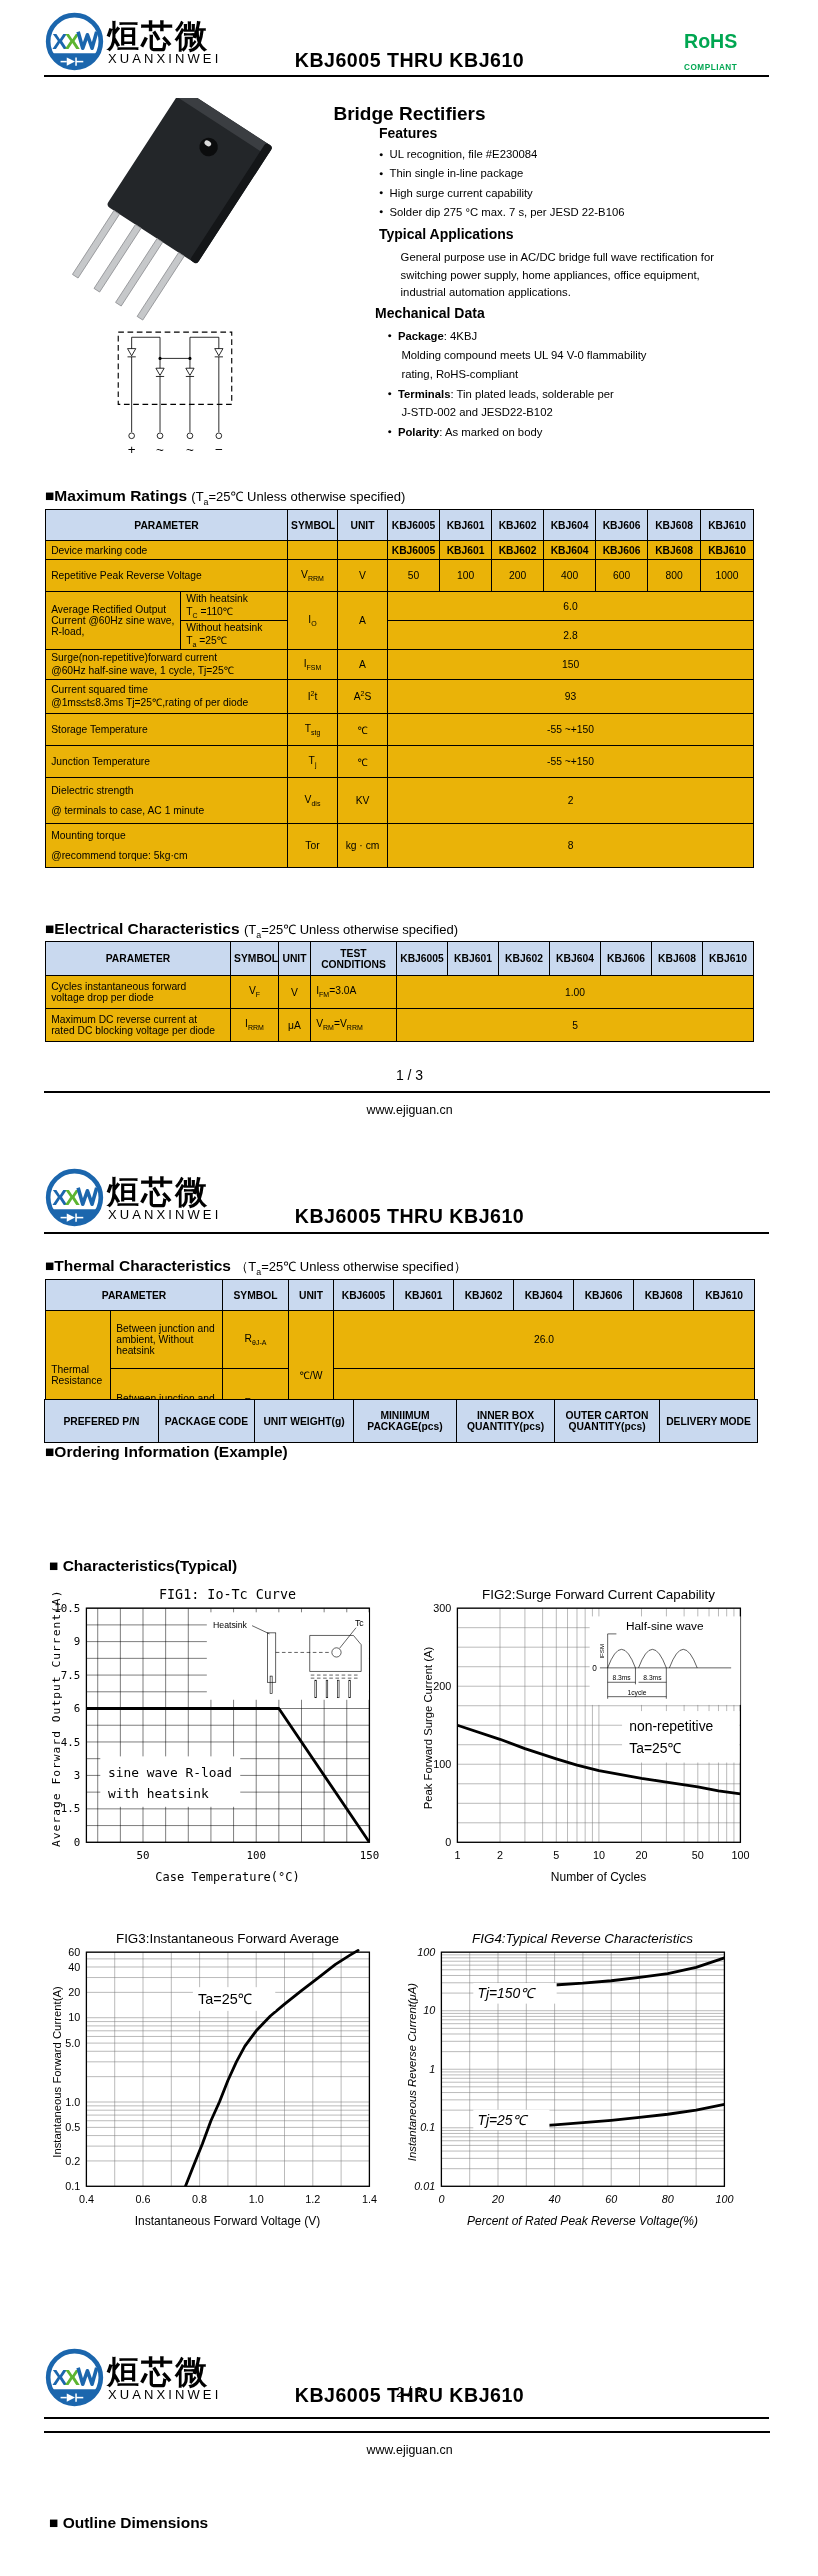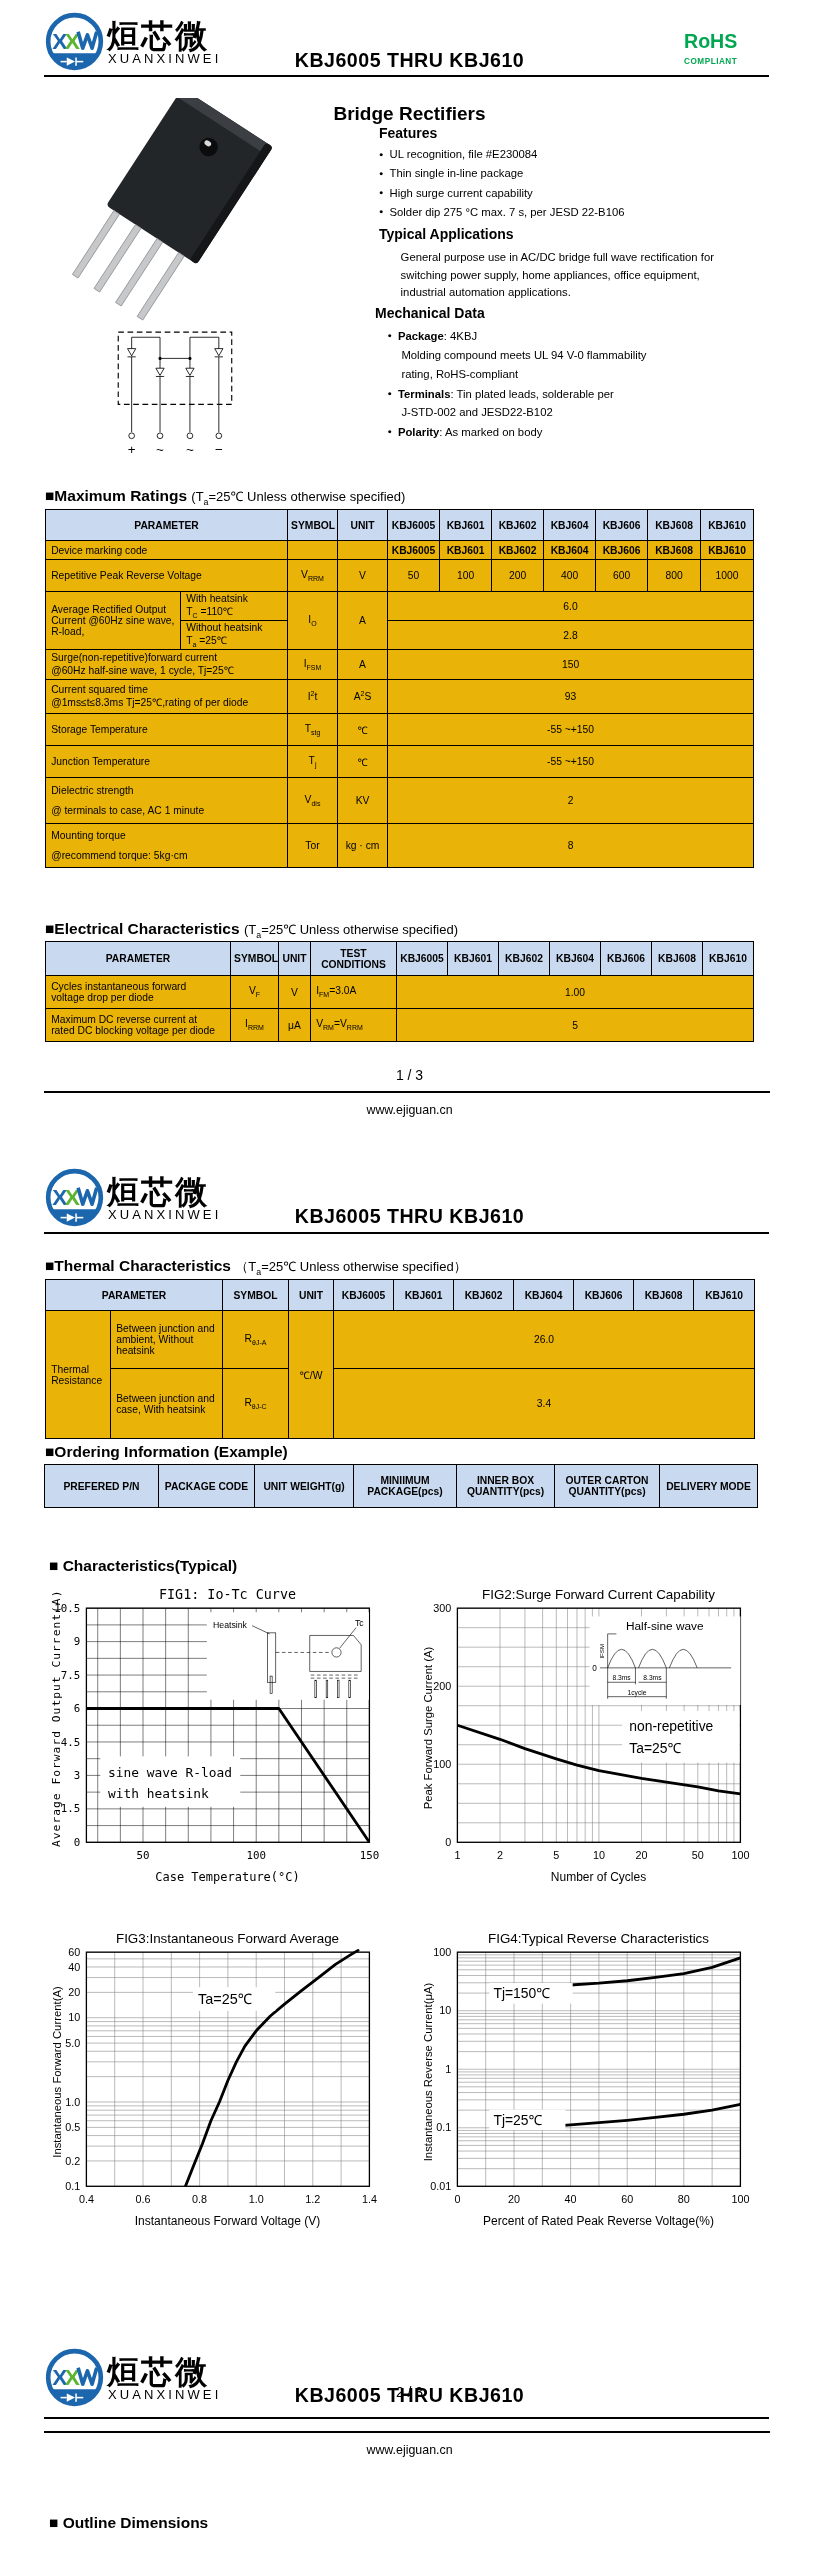--- a/index.html
+++ b/index.html
@@ -3,21 +3,21 @@
 <meta charset="utf-8">
 <style>
   html,body{margin:0;padding:0;background:#fff;}
   body{font-family:"Liberation Sans",sans-serif;color:#000;}
   .canvas{position:relative;width:819px;height:3470px;background:#fff;overflow:hidden;}
   .abs{position:absolute;}
   .ctr{left:0;right:0;text-align:center;}
   
   .doc-title{font-size:19.6px;font-weight:bold;letter-spacing:0.5px;}
   .rohs1{font-size:19.6px;font-weight:bold;color:#00a651;line-height:20.6px;}
-  .rohs2{font-size:8.2px;font-weight:bold;color:#00a651;letter-spacing:0.5px;margin-top:5px;}
+  .rohs2{font-size:8.2px;font-weight:bold;color:#00a651;letter-spacing:0.5px;margin-top:11px;}
   .hrule{height:2.1px;background:#000;}
   .logo-cn{position:absolute;left:63px;top:4.1px;font-size:32px;font-weight:bold;font-family:"DejaVu Sans",sans-serif;letter-spacing:2.1px;white-space:nowrap;}
   .logo-en{position:absolute;left:64px;top:40px;font-size:13px;letter-spacing:3.1px;font-family:"Liberation Sans",sans-serif;white-space:nowrap;}
   
   .sec{font-size:15.5px;font-weight:bold;white-space:nowrap;}
   .sec .cond{font-weight:normal;font-size:13px;}
   .h2{font-size:14px;font-weight:bold;}
   .big-head{font-size:19px;font-weight:bold;}
   .blt::before{content:"●";font-size:7.2px;vertical-align:1.5px;margin-right:6.2px;}
   .fitem{margin-top:7.2px;font-size:11.3px;}
@@ -405,21 +405,21 @@
     </tr>
     <tr style="height:70px">
       <td class="pl">Between junction and case, With heatsink</td>
       <td><span>R</span><sub>θJ-C</sub></td>
       <td colspan="7">3.4</td>
     </tr>
   </tbody>
     </table>
 
   <div class="abs sec" style="left:45px;top:1443px;">■Ordering Information (Example)</div>
-  <table class="dt abs" style="left:44px;top:1464px;width:714px;">
+  <table class="dt abs" style="left:44px;top:1399px;width:714px;">
     <colgroup>
         <col style="width:114px">
         <col style="width:96px">
         <col style="width:99px">
         <col style="width:103px">
         <col style="width:98px">
         <col style="width:105px">
         <col style="width:98px">
       </colgroup>
     <tbody>
@@ -679,21 +679,21 @@
           <polyline points="280.5,467.0 297.0,425.2 313.5,384.3 330.0,339.6 346.5,303.2 363.0,261.4 379.5,225.1 396.0,194.7 418.0,164.8 445.5,136.0 473.0,113.0 506.0,86.7 539.0,61.3 572.0,35.7 599.5,18.2 616.0,8.5" class="curve" clip-path="url(#clip-fig3)"></polyline>
         </g>
       <g>
         <rect class="wbg" x="295" y="80" width="160" height="46"></rect>
         <text x="305" y="113" font-size="28">Ta=25℃</text>
       </g>
     </svg>
     <div class="fig-xlabel">Instantaneous Forward Voltage (V)</div>
   </div>
 
-  <div class="fig" style="left:412px;top:1931px;">
+  <div class="fig" style="left:396px;top:1931px;font-style:italic;">
     <div class="fig-title">FIG4:Typical Reverse Characteristics</div>
     <div class="ylab">Instantaneous Reverse Current(μA)</div>
     <svg id="fig4-svg" width="345" height="265" viewBox="0 0 670 515">
       <g class="gen">
           <line x1="88.0" y1="12" x2="88.0" y2="467" class="grid"></line>
           <line x1="143.0" y1="12" x2="143.0" y2="467" class="grid"></line>
           <line x1="198.0" y1="12" x2="198.0" y2="467" class="grid"></line>
           <line x1="253.0" y1="12" x2="253.0" y2="467" class="grid"></line>
           <line x1="308.0" y1="12" x2="308.0" y2="467" class="grid"></line>
           <line x1="363.0" y1="12" x2="363.0" y2="467" class="grid"></line>

